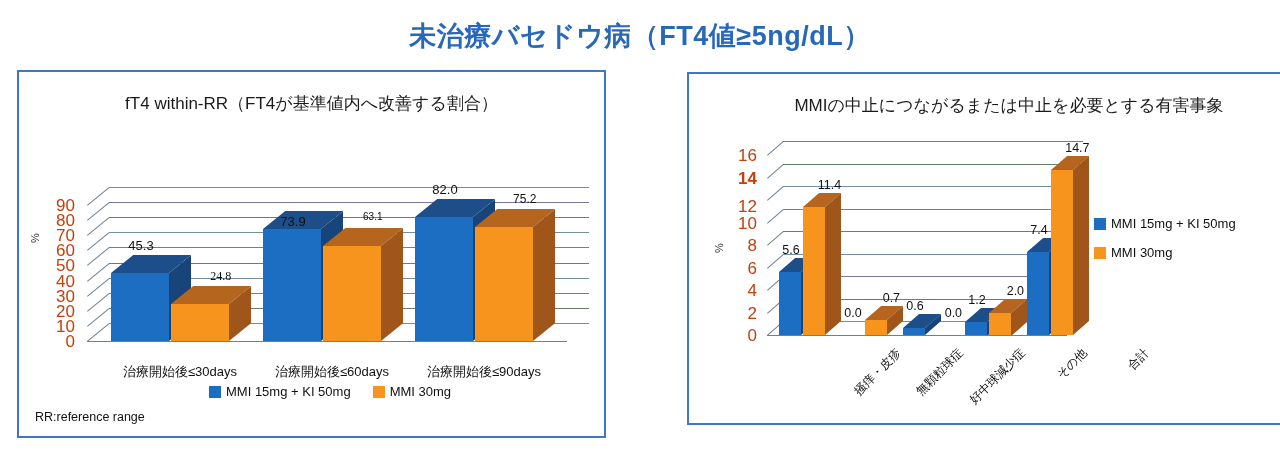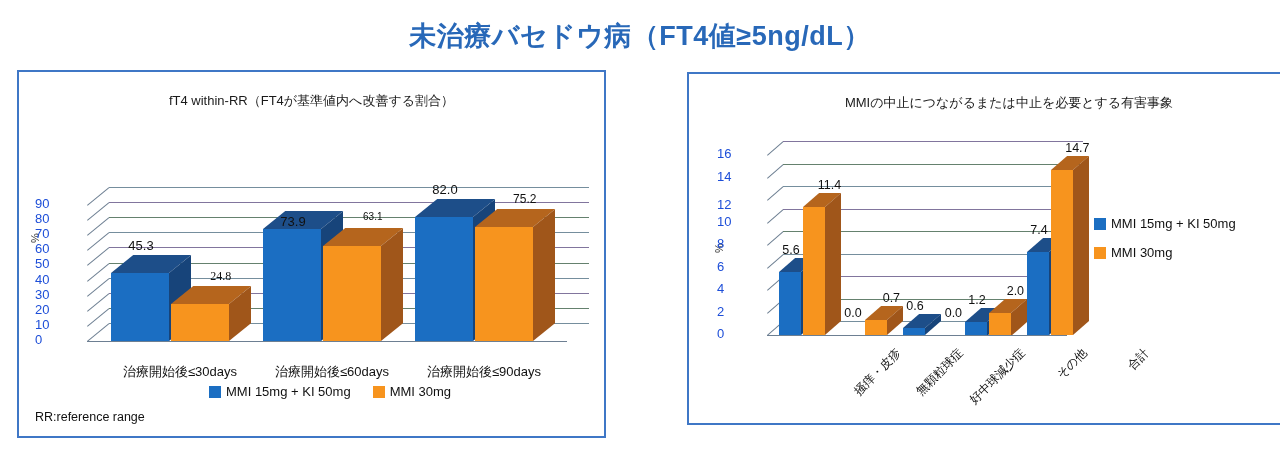--- a/index.html
+++ b/index.html
@@ -24,38 +24,38 @@
     border:2px solid #3f77c6;
     background:#fff;
     box-sizing:border-box;
   }
   #panel-left{left:17px;top:70px;width:589px;height:368px;}
   #panel-right{left:687px;top:72px;width:644px;height:353px;}
 
   .chart-title{
     position:absolute;left:0;width:100%;
     text-align:center;
-    font-size:13px;color:#1a1a1a;
+    font-size:17px;color:#1a1a1a;
     white-space:nowrap;
   }
 
   .ylabel{
     position:absolute;
     font-size:11px;color:#333;
     transform:rotate(-90deg);
     transform-origin:50% 50%;
     white-space:nowrap;
   }
 
   
   .plot{position:absolute;}
   .tick{
     position:absolute;
-    font-size:13px;color:#1d4ed8;
-    text-align:left;
+    font-size:17px;color:#c2410c;
+    text-align:right;
     white-space:nowrap;
   }
   .grid{
     position:absolute;
     height:1px;
     background:#5d7a8c;
     opacity:.85;
   }
   .grid.v2{background:#4a6b55;}
   .grid.v3{background:#6b5d8c;}
@@ -222,21 +222,21 @@
       <div class="grid" style="left: 94px; top: 179.5px; width: 300px;"></div>
       <div class="tick" style="left: 28px; top: 162px; width: 40px;">8</div>
       <div class="depthline" style="left: 78px; top: 171px; width: 21.2603px; transform: rotate(-41.1859deg);"></div>
       <div class="grid v2" style="left: 94px; top: 157px; width: 300px;"></div>
       <div class="tick" style="left: 28px; top: 139.5px; width: 40px;">10</div>
       <div class="depthline" style="left: 78px; top: 148.5px; width: 21.2603px; transform: rotate(-41.1859deg);"></div>
       <div class="grid v3" style="left: 94px; top: 134.5px; width: 300px;"></div>
       <div class="tick" style="left: 28px; top: 123px; width: 40px;">12</div>
       <div class="depthline" style="left: 78px; top: 126px; width: 21.2603px; transform: rotate(-41.1859deg);"></div>
       <div class="grid" style="left: 94px; top: 112px; width: 300px;"></div>
-      <div class="tick" style="left: 28px; top: 94.5px; width: 40px;">14</div>
+      <div class="tick" style="left: 28px; top: 94.5px; width: 40px; font-weight: bold;">14</div>
       <div class="depthline" style="left: 78px; top: 103.5px; width: 21.2603px; transform: rotate(-41.1859deg);"></div>
       <div class="grid v2" style="left: 94px; top: 89.5px; width: 300px;"></div>
       <div class="tick" style="left: 28px; top: 72px; width: 40px;">16</div>
       <div class="depthline" style="left: 78px; top: 81px; width: 21.2603px; transform: rotate(-41.1859deg);"></div>
       <div class="grid v3" style="left: 94px; top: 67px; width: 300px;"></div>
       <div class="bar3d" style="left: 90px; top: 184px; width: 22px; height: 77px;">
         <div style="position: absolute; left: 0px; top: 0px; width: 22px; height: 14px; background: rgb(29, 78, 137); clip-path: none; transform: skewX(-49deg); transform-origin: 0px 100%;"></div>
         <div style="position: absolute; left: 22px; top: 14px; width: 16px; height: 63px; background: rgb(23, 68, 122); transform: skewY(-41deg); transform-origin: 0px 0px;"></div>
         <div style="position: absolute; left: 0px; top: 14px; width: 22px; height: 63px; background: rgb(27, 110, 194);"></div>
       </div>

